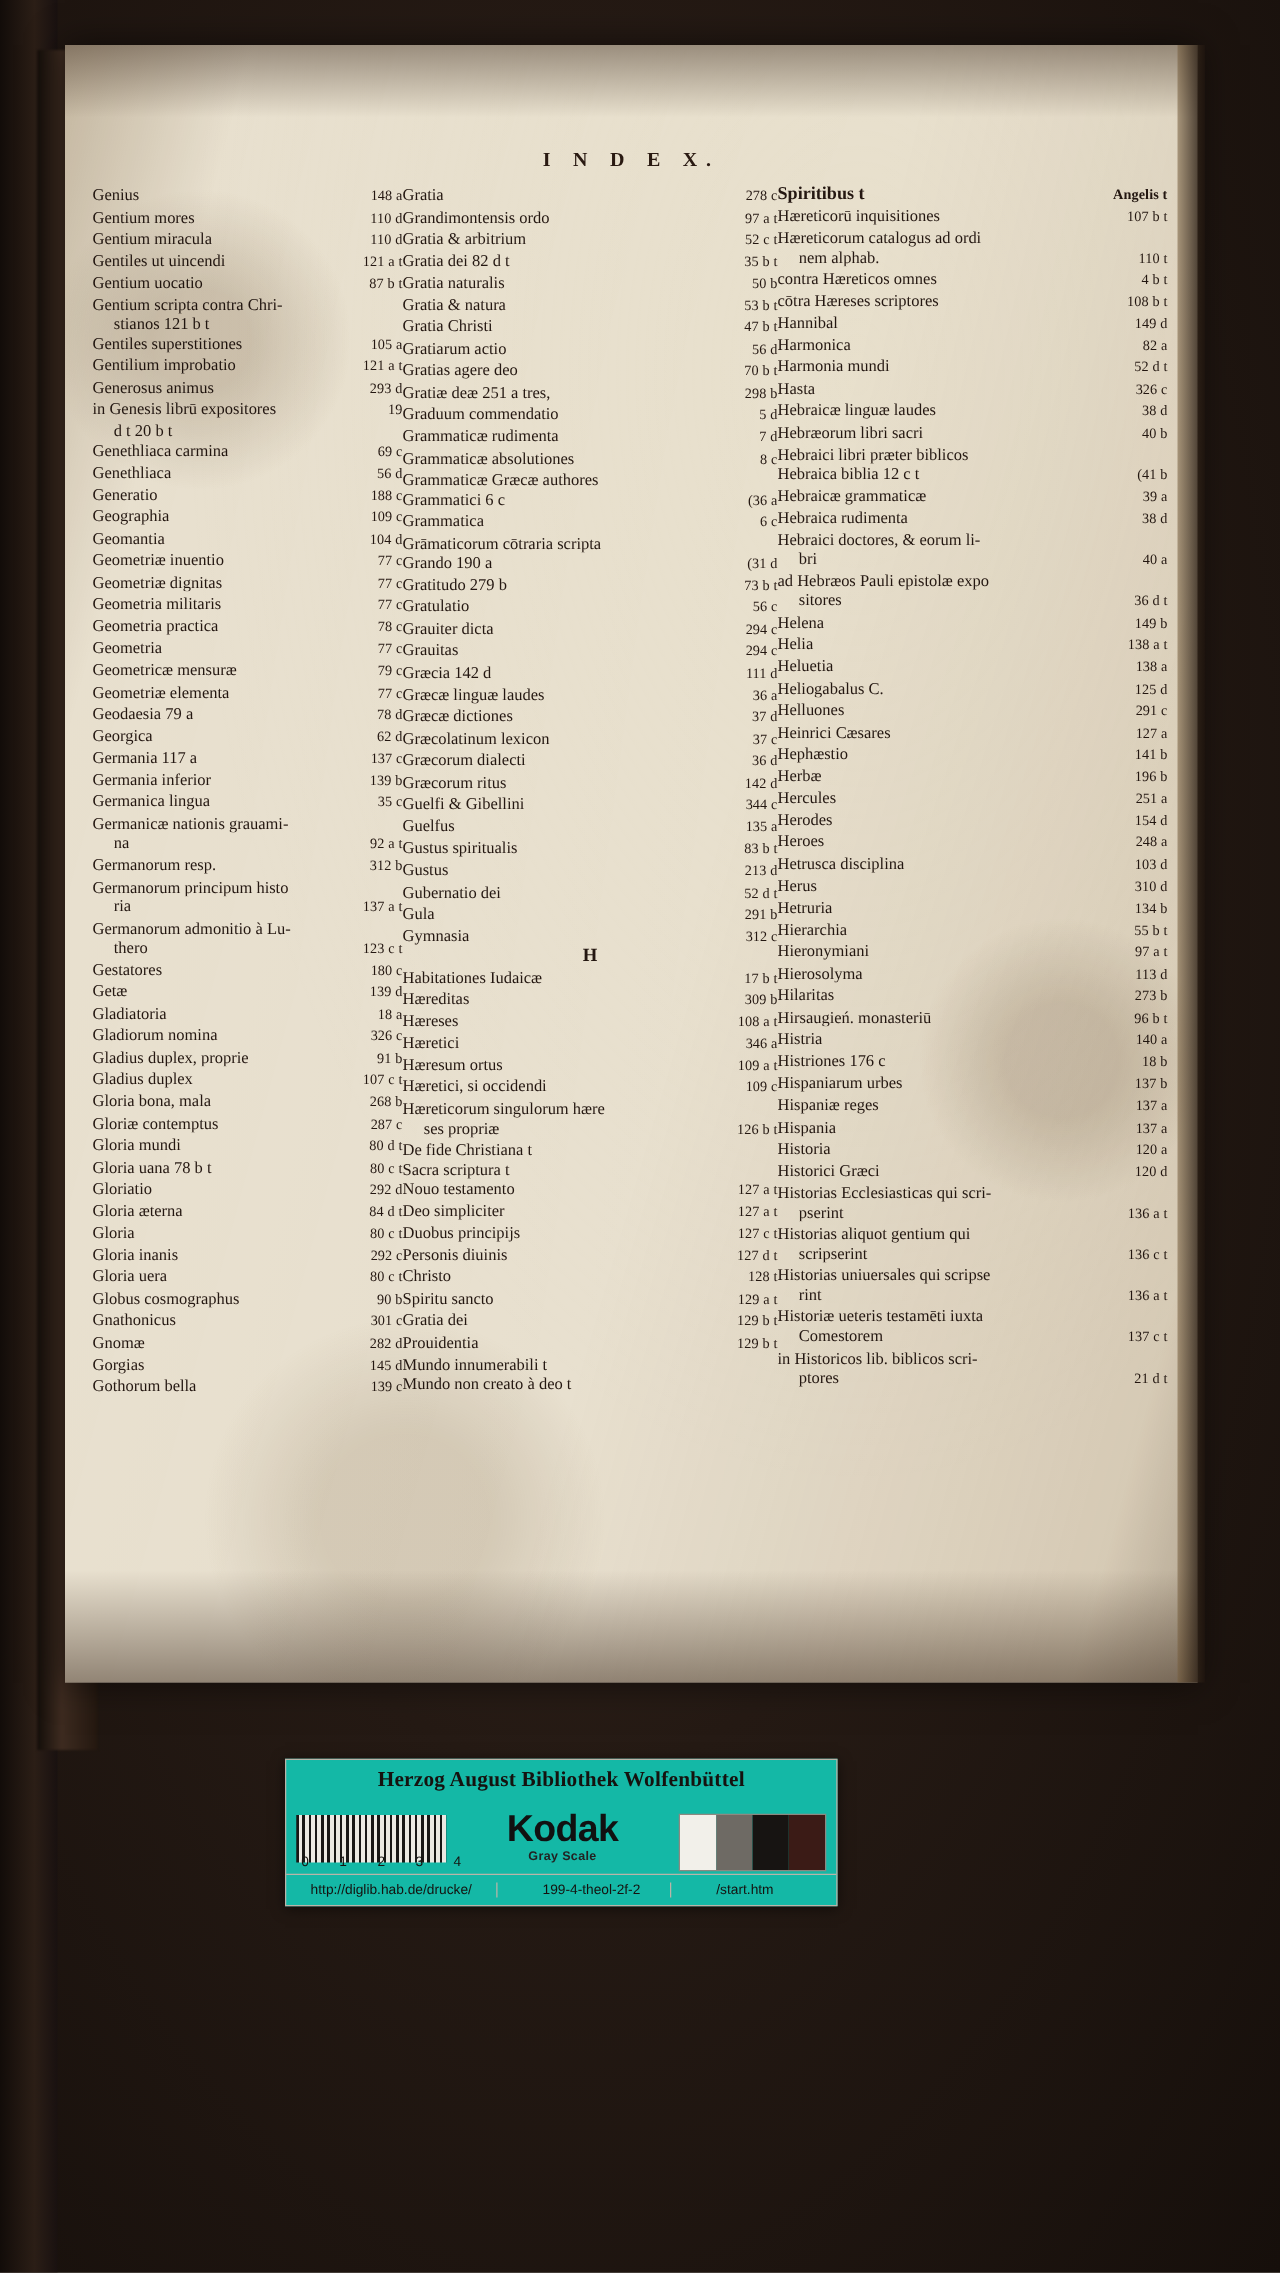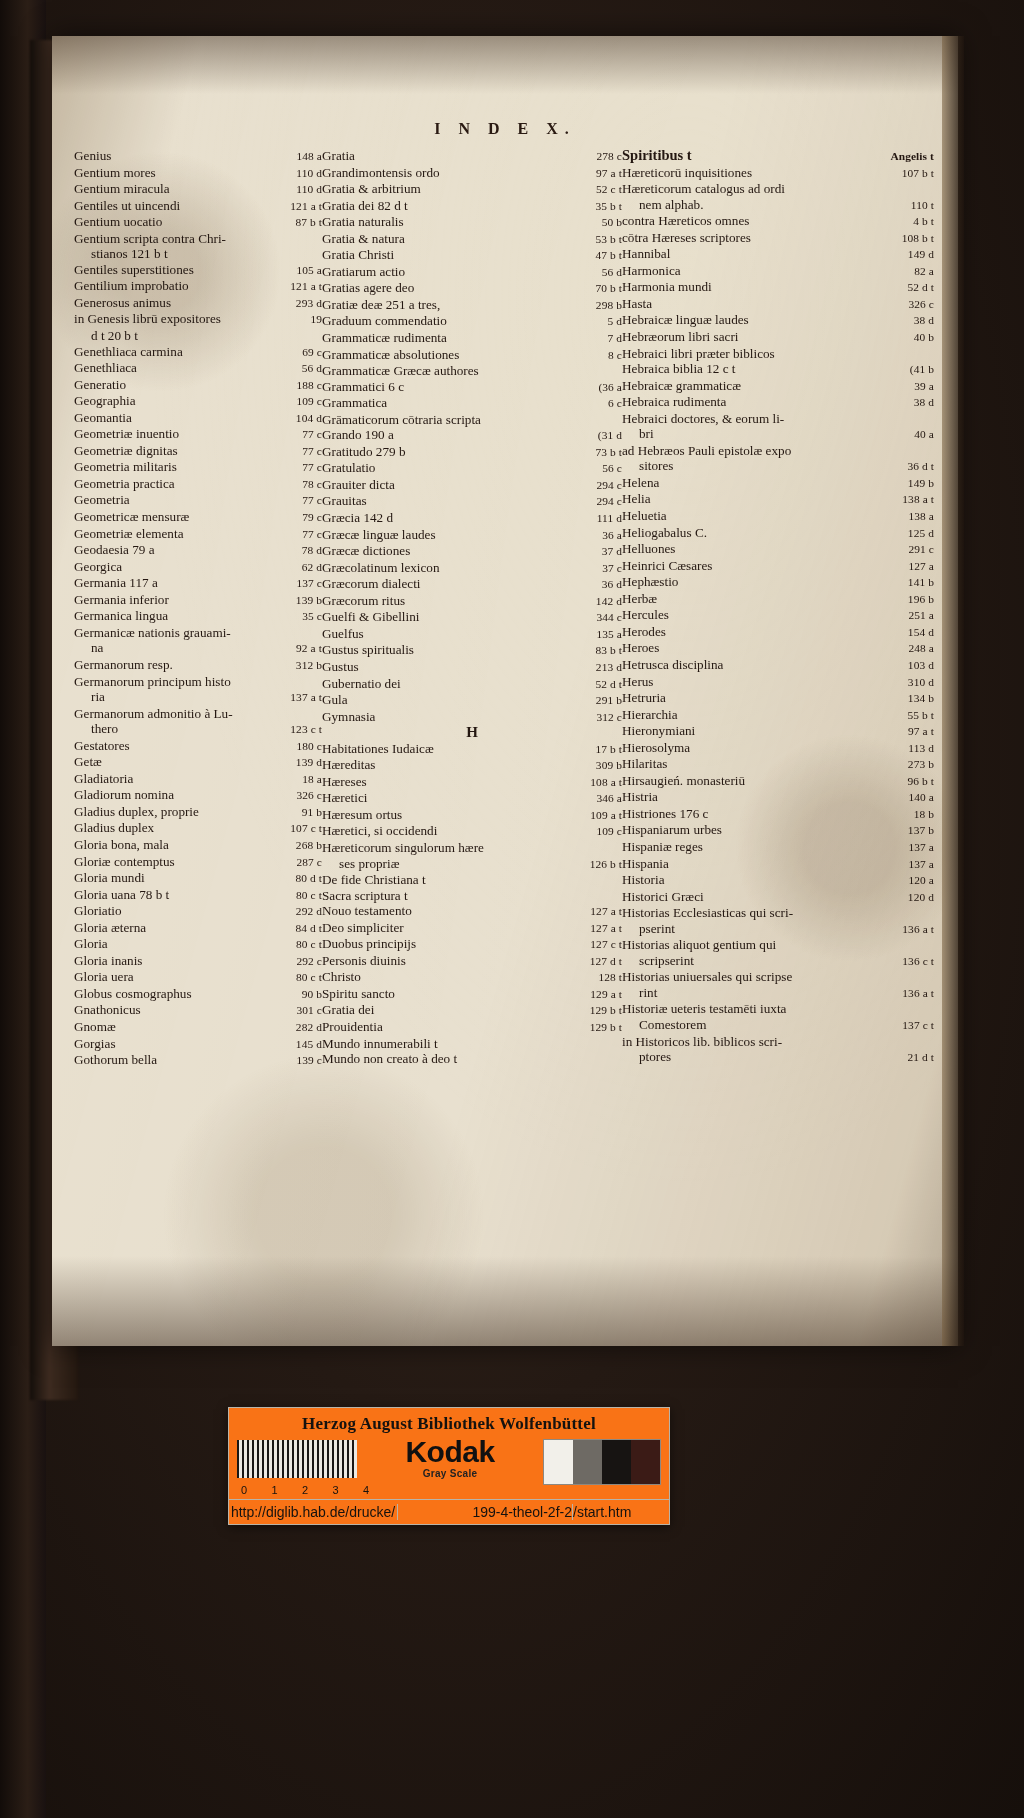--- a/index.html
+++ b/index.html
@@ -61,47 +61,47 @@
   
   .ink-noise{position:absolute;inset:0;pointer-events:none;
     background:
       radial-gradient(circle at 12% 18%, rgba(110,85,55,.22) 0 3%, transparent 9%),
       radial-gradient(circle at 88% 62%, rgba(110,85,55,.18) 0 4%, transparent 10%),
       radial-gradient(circle at 30% 90%, rgba(120,95,60,.16) 0 5%, transparent 12%);
     mix-blend-mode:multiply;}
 
   
   .target{position:absolute;left:228px;top:1407px;width:440px;height:116px;
-    background:#f97316;border:1px solid #b9b4a8;
+    background:#14b8a6;border:1px solid #b9b4a8;
     box-shadow:0 2px 10px rgba(0,0,0,.5);}
   .target-title{text-align:center;font-family:"Liberation Serif",serif;
     font-weight:700;font-size:17px;color:#15120f;padding-top:6px;letter-spacing:.2px;}
-  .target-mid{display:flex;height:48px;margin-top:2px;}
+  .target-mid{display:flex;height:48px;margin-top:14px;}
   .bars{width:120px;height:38px;margin-left:8px;margin-top:4px;
     background:repeating-linear-gradient(90deg,#191715 0 2px,#ece9e2 2px 5px);}
   .scale-nums{position:absolute;left:12px;top:76px;width:128px;display:flex;
     justify-content:space-between;font-family:"Liberation Sans",sans-serif;
     font-size:11px;color:#15120f;}
   .kodak{flex:1 1 auto;text-align:center;}
   .kodak-word{font-family:"Liberation Sans",sans-serif;font-weight:700;
     font-size:30px;line-height:32px;color:#111;letter-spacing:-.5px;}
   .kodak-sub{font-family:"Liberation Sans",sans-serif;font-size:10px;
     color:#222;letter-spacing:.3px;font-weight:bold;}
   .patches{display:flex;width:116px;height:44px;margin:3px 8px 0 0;
     border:1px solid #8d8880;}
   .patches div{flex:1 1 auto;}
   .p-w{background:#f2f0ea;}
   .p-g{background:#6e6a64;}
   .p-k{background:#171412;}
   .p-r{background:#3b1b16;}
   .target-foot{position:absolute;left:0;bottom:0;width:100%;height:24px;
     border-top:1px solid #b9b4a8;display:flex;align-items:center;
-    font-family:"Liberation Sans",sans-serif;font-size:14px;color:#15120f;}
+    font-family:"Liberation Sans",sans-serif;font-size:11px;color:#15120f;gap:36px;}
   .tf1{width:168px;text-align:center;border-right:1px solid #b9b4a8;}
-  .tf2{flex:1 1 auto;text-align:right;border-right:1px solid #b9b4a8;}
+  .tf2{flex:1 1 auto;text-align:left;border-right:1px solid #b9b4a8;}
   .tf3{width:96px;}
 </style>
 </head>
 <body>
 
 <div class="backdrop"></div>
 <div class="backdrop-left"></div>
 <div class="gutter"></div>
 
 <div class="page">

